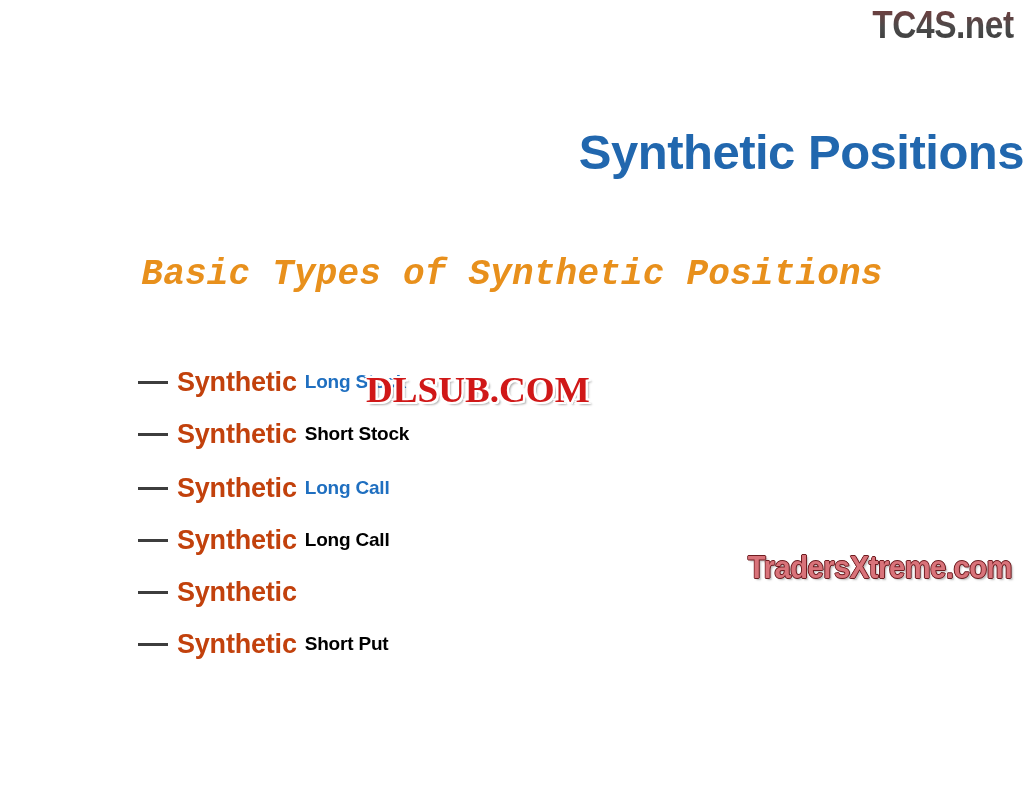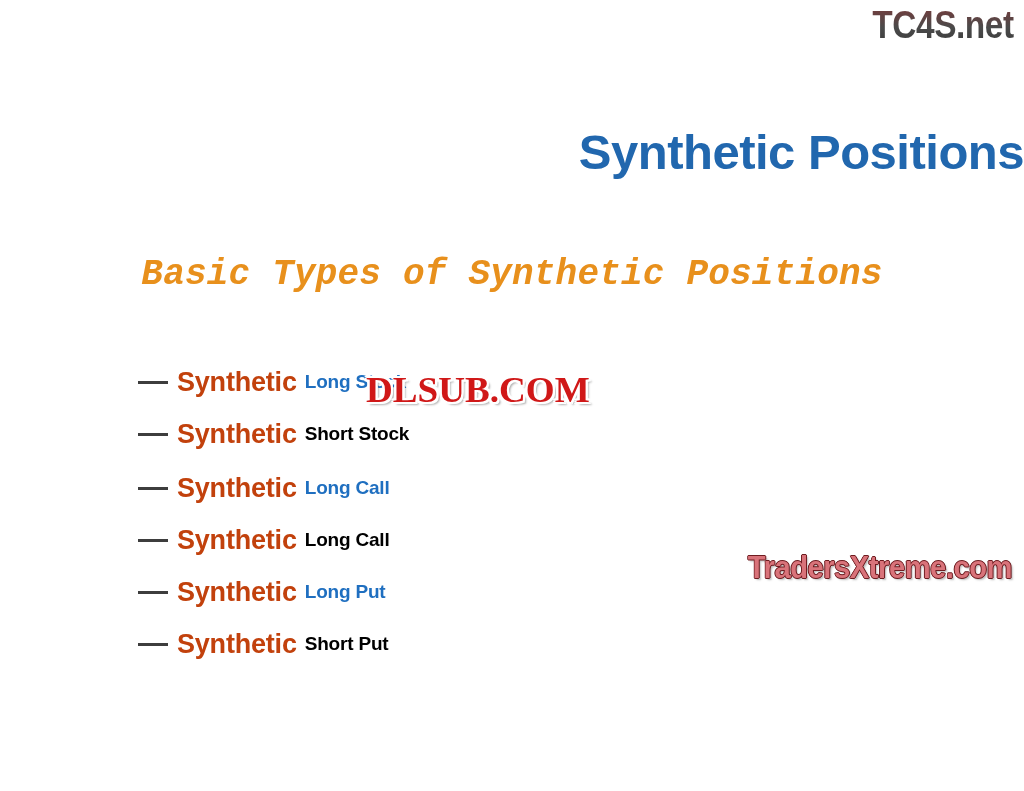--- a/index.html
+++ b/index.html
@@ -171,21 +171,20 @@
 
     <div class="bullet-row">
       <span class="dash-icon"></span>
       <span class="bullet-base">Synthetic</span>
       <span class="bullet-accent accent-short">Long Call</span>
     </div>
 
     <div class="bullet-row">
       <span class="dash-icon"></span>
       <span class="bullet-base">Synthetic</span>
-      <span class="bullet-accent accent-long">Long Put</span>
     </div>
 
     <div class="bullet-row">
       <span class="dash-icon"></span>
       <span class="bullet-base">Synthetic</span>
       <span class="bullet-accent accent-short">Short Put</span>
     </div>
 
   </div>
 

